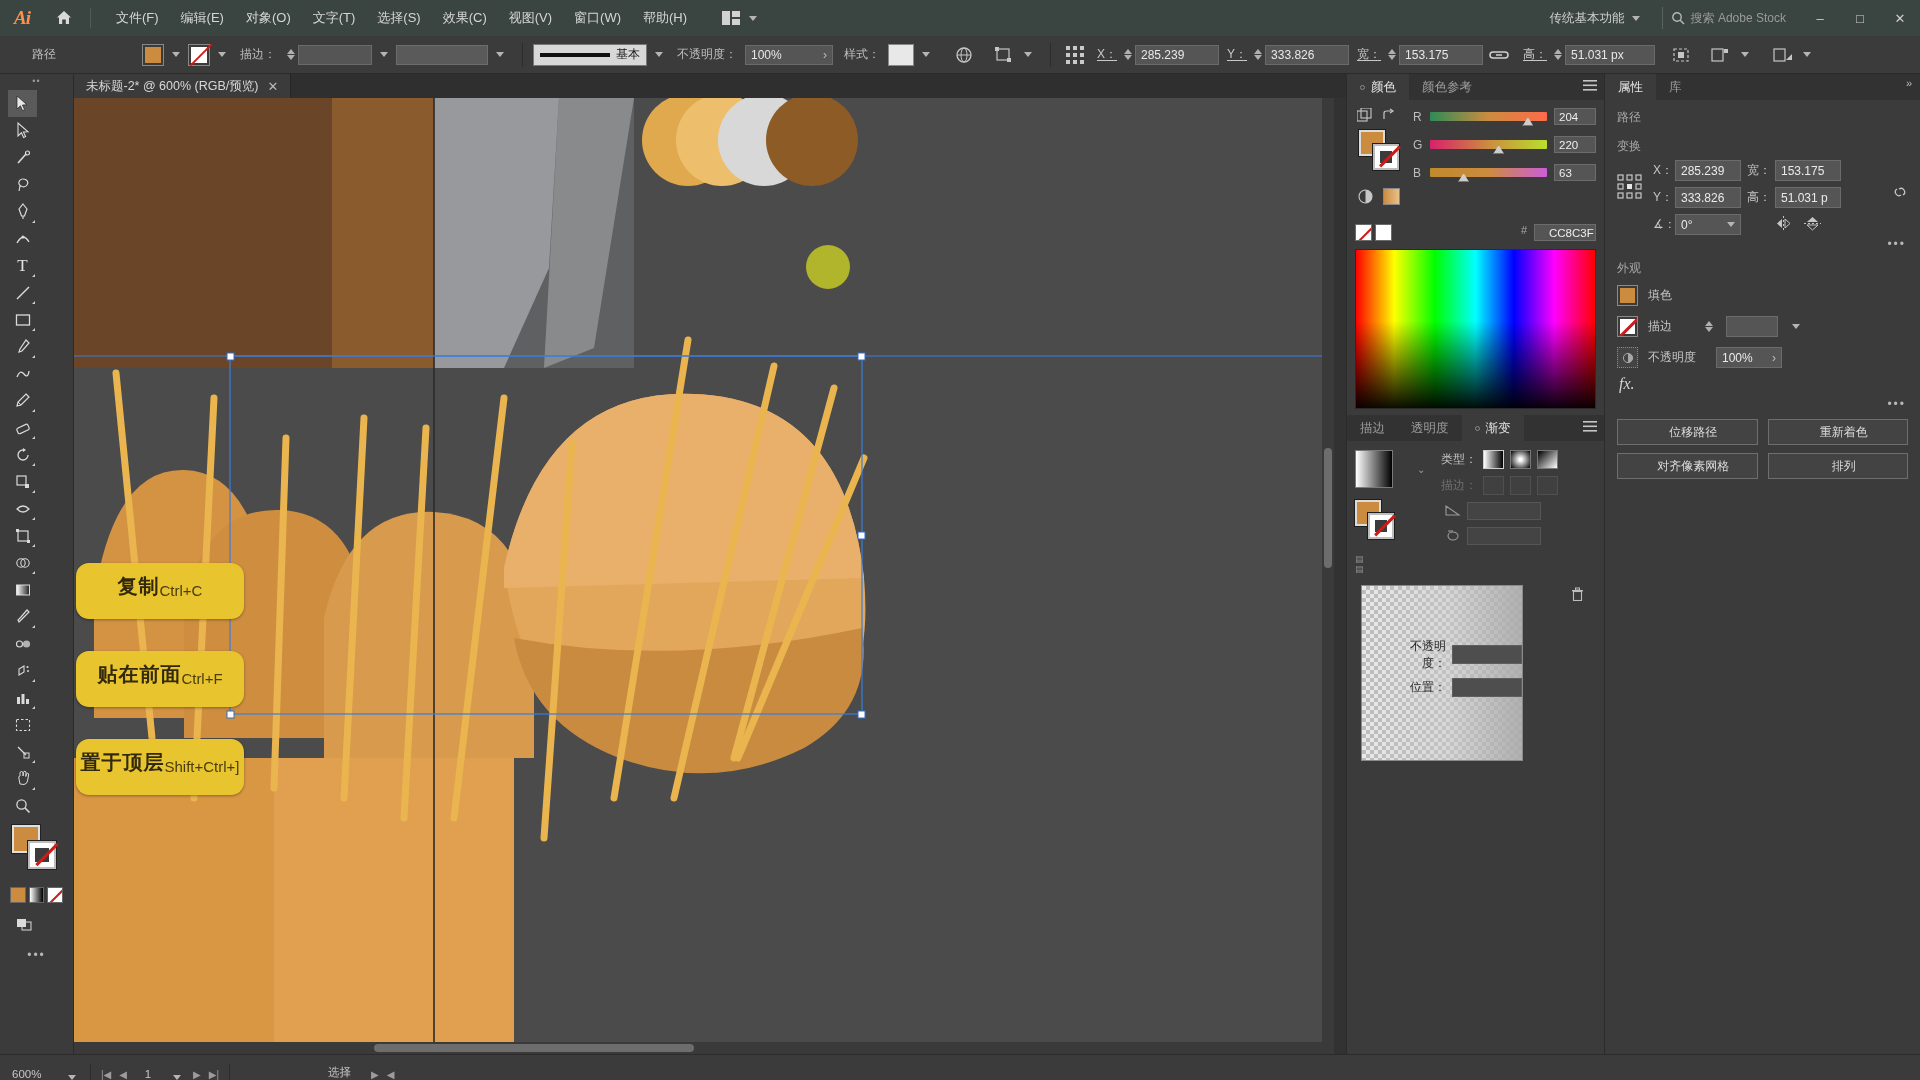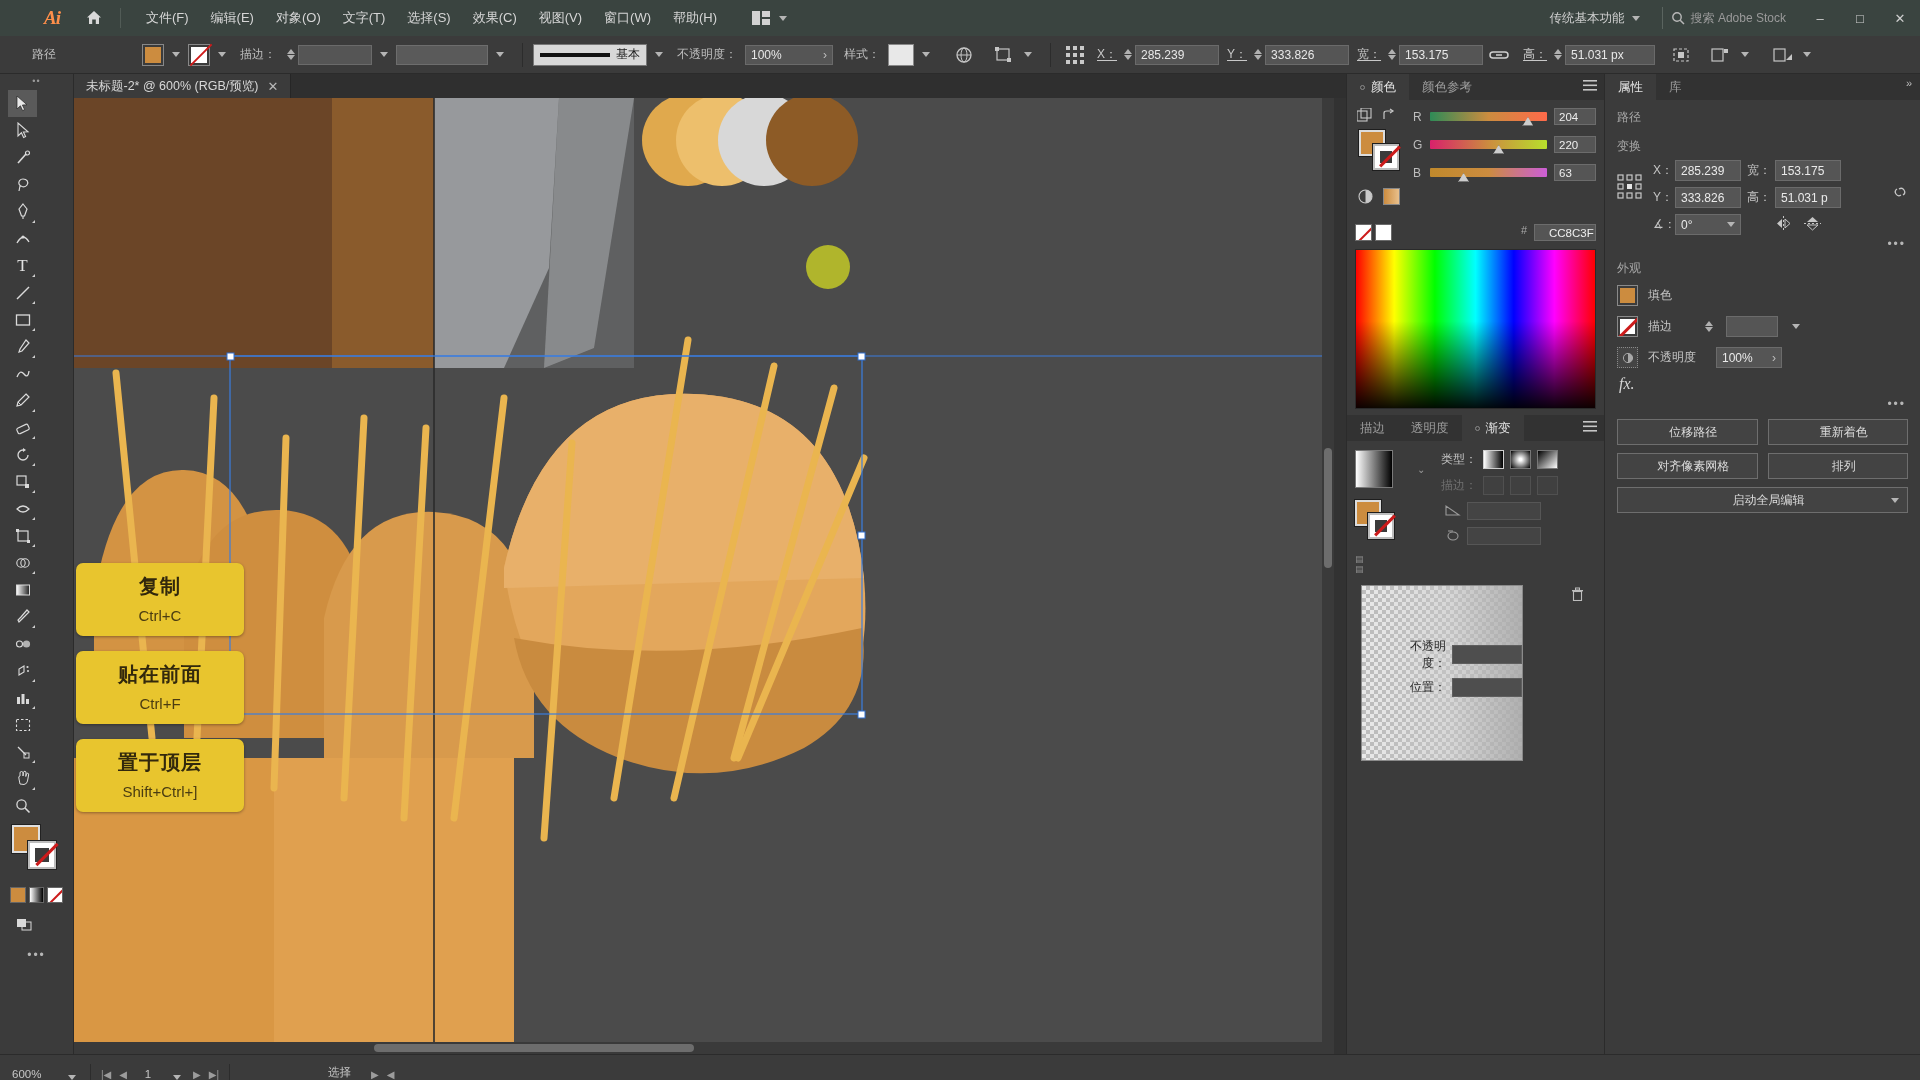--- a/index.html
+++ b/index.html
@@ -8,21 +8,21 @@
     background: #323232;
     font-family: "Liberation Sans", "DejaVu Sans", sans-serif;
     font-size: 12px; color: #c8c8c8;
     -webkit-font-smoothing: antialiased;
   }
   .app { position: relative; width: 1920px; height: 1080px; }
 
   
   .menubar {
     position: absolute; top: 0; left: 0; width: 1920px; height: 36px;
-    background: #3a4440; display: flex; align-items: center; padding-left: 30px;
+    background: #3a4440; display: flex; align-items: center;
   }
   .ai-logo {
     width: 44px; height: 36px; display: flex; align-items: center; justify-content: center;
     color: #ff8f4a; font-weight: bold; font-size: 19px; font-style: italic;
     font-family: "Liberation Serif", serif; letter-spacing: -1px;
   }
   .home-btn {
     width: 40px; height: 36px; display: flex; align-items: center; justify-content: center;
   }
   .menu-sep { width: 1px; height: 20px; background: #515b56; margin: 0 6px; }
@@ -133,23 +133,23 @@
     left: 1322px;
   }
   .scroll-v .thumb { position: absolute; top: 350px; left: 2px; width: 8px; height: 120px; background: #6d6d6d; border-radius: 4px; }
   .scroll-h {
     position: absolute; left: 74px; width: 1248px; height: 12px; bottom: 26px; background: #3a3a3a;
   }
   .scroll-h .thumb { position: absolute; left: 300px; top: 2px; width: 320px; height: 8px; background: #6d6d6d; border-radius: 4px; }
 
   
   .tipcard {
-    position: absolute; width: 168px; background: #e8c52e; border-radius: 7px;
+    position: absolute; width: 168px; background: #e8c52e; border-radius: 13px;
     box-shadow: 0 1px 3px rgba(0,0,0,.35);
-    display: flex; flex-direction: column; align-items: center; justify-content: center;
+    display: flex; flex-direction: row; align-items: center; justify-content: center;
     color: #3a3116; padding: 10px 0 12px 0;
   }
   .tipcard .t1 { font-size: 20px; font-weight: bold; letter-spacing: 1px; margin-bottom: 7px; color: #32280c; }
   .tipcard .t2 { font-size: 15px; color: #4a3c11; }
 
   
   .panel-icons {
     position: absolute; right: 278px; top: 98px; width: 36px; bottom: 26px;
     background: #3b3b3b; border-left: 1px solid #2b2b2b; border-right: 1px solid #2b2b2b;
     display: flex; flex-direction: column; align-items: center; padding-top: 8px; gap: 13px;
@@ -1094,26 +1094,20 @@
     </div>
 
     <div class="qa-row">
       <div class="qa-btn">位移路径</div>
       <div class="qa-btn">重新着色</div>
     </div>
     <div class="qa-row">
       <div class="qa-btn">对齐像素网格</div>
       <div class="qa-btn">排列</div>
     </div>
-    <div class="qa-row">
-      <div class="qa-btn" style="flex:1;position:relative">
-        <span>启动全局编辑</span>
-        <span class="caret" style="position:absolute;right:8px;top:10px;margin:0"></span>
-      </div>
-    </div>
   </div>
 
   <div class="statusbar">
     <span class="sb-zoom">600%</span>
     <span class="caret"></span>
     <div class="sb-sep"></div>
     <span class="nav-arrow">|◀</span>
     <span class="nav-arrow">◀</span>
     <span class="sb-page">1</span>
     <span class="caret"></span>

